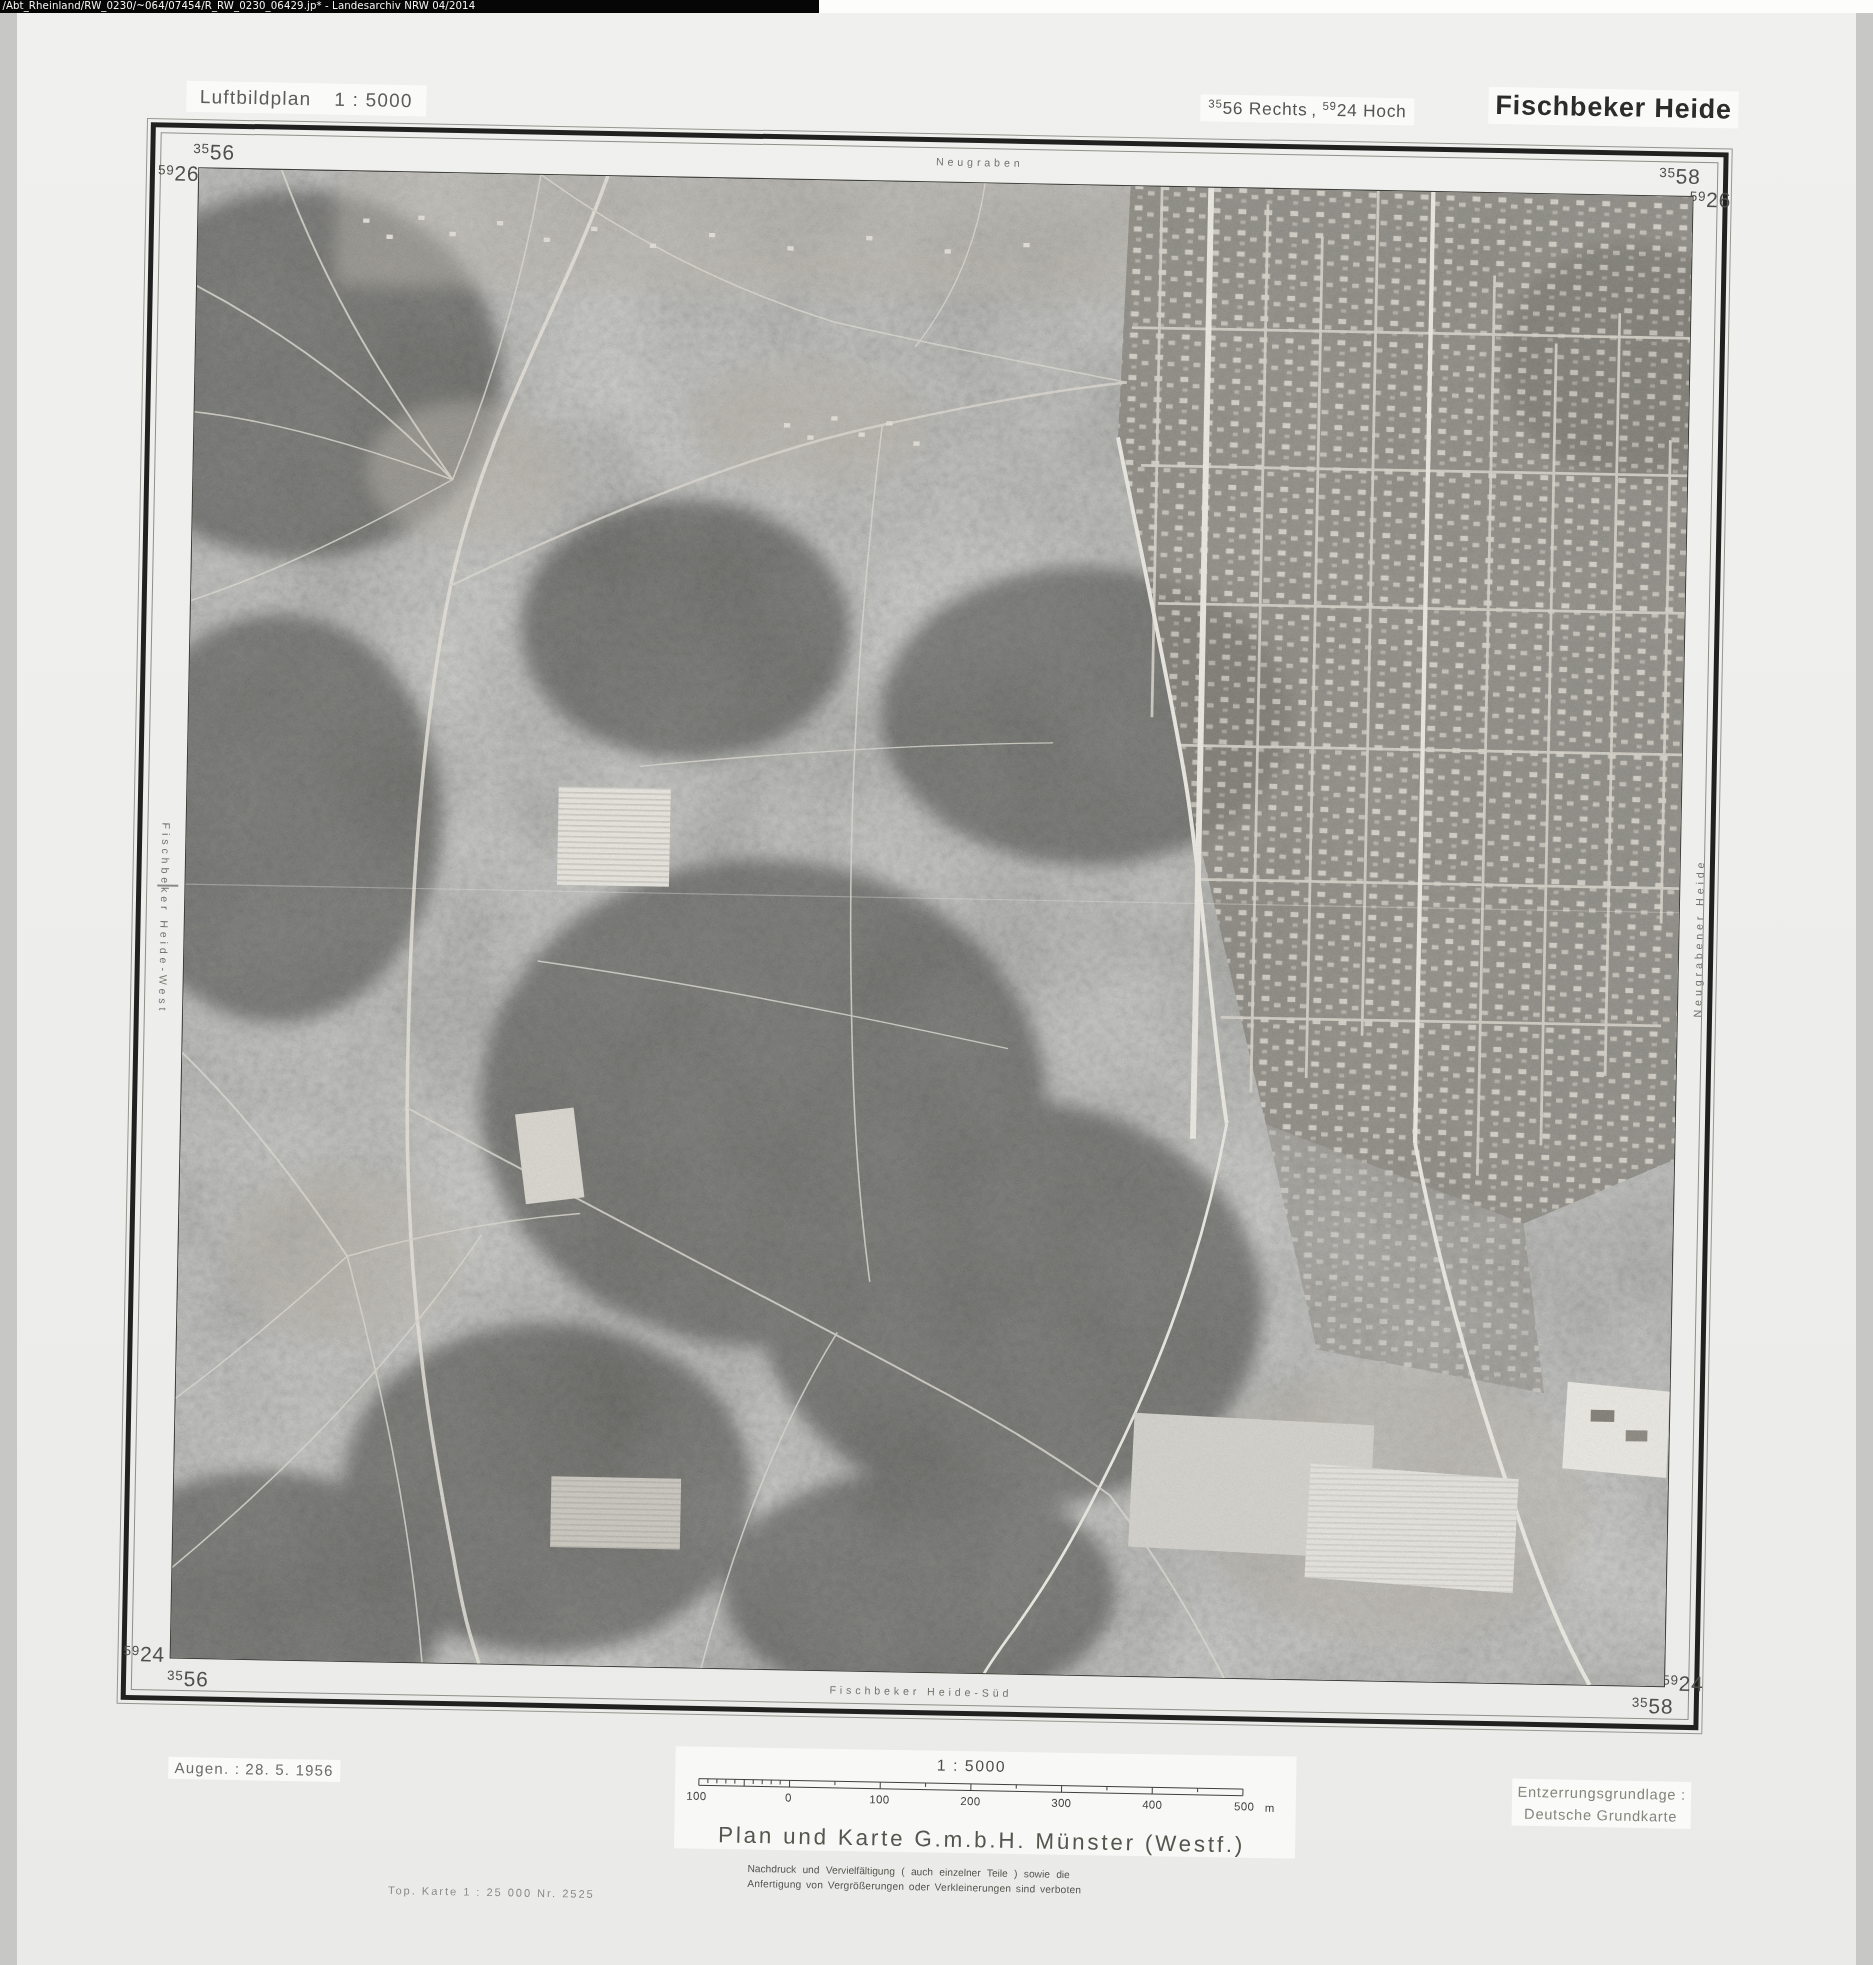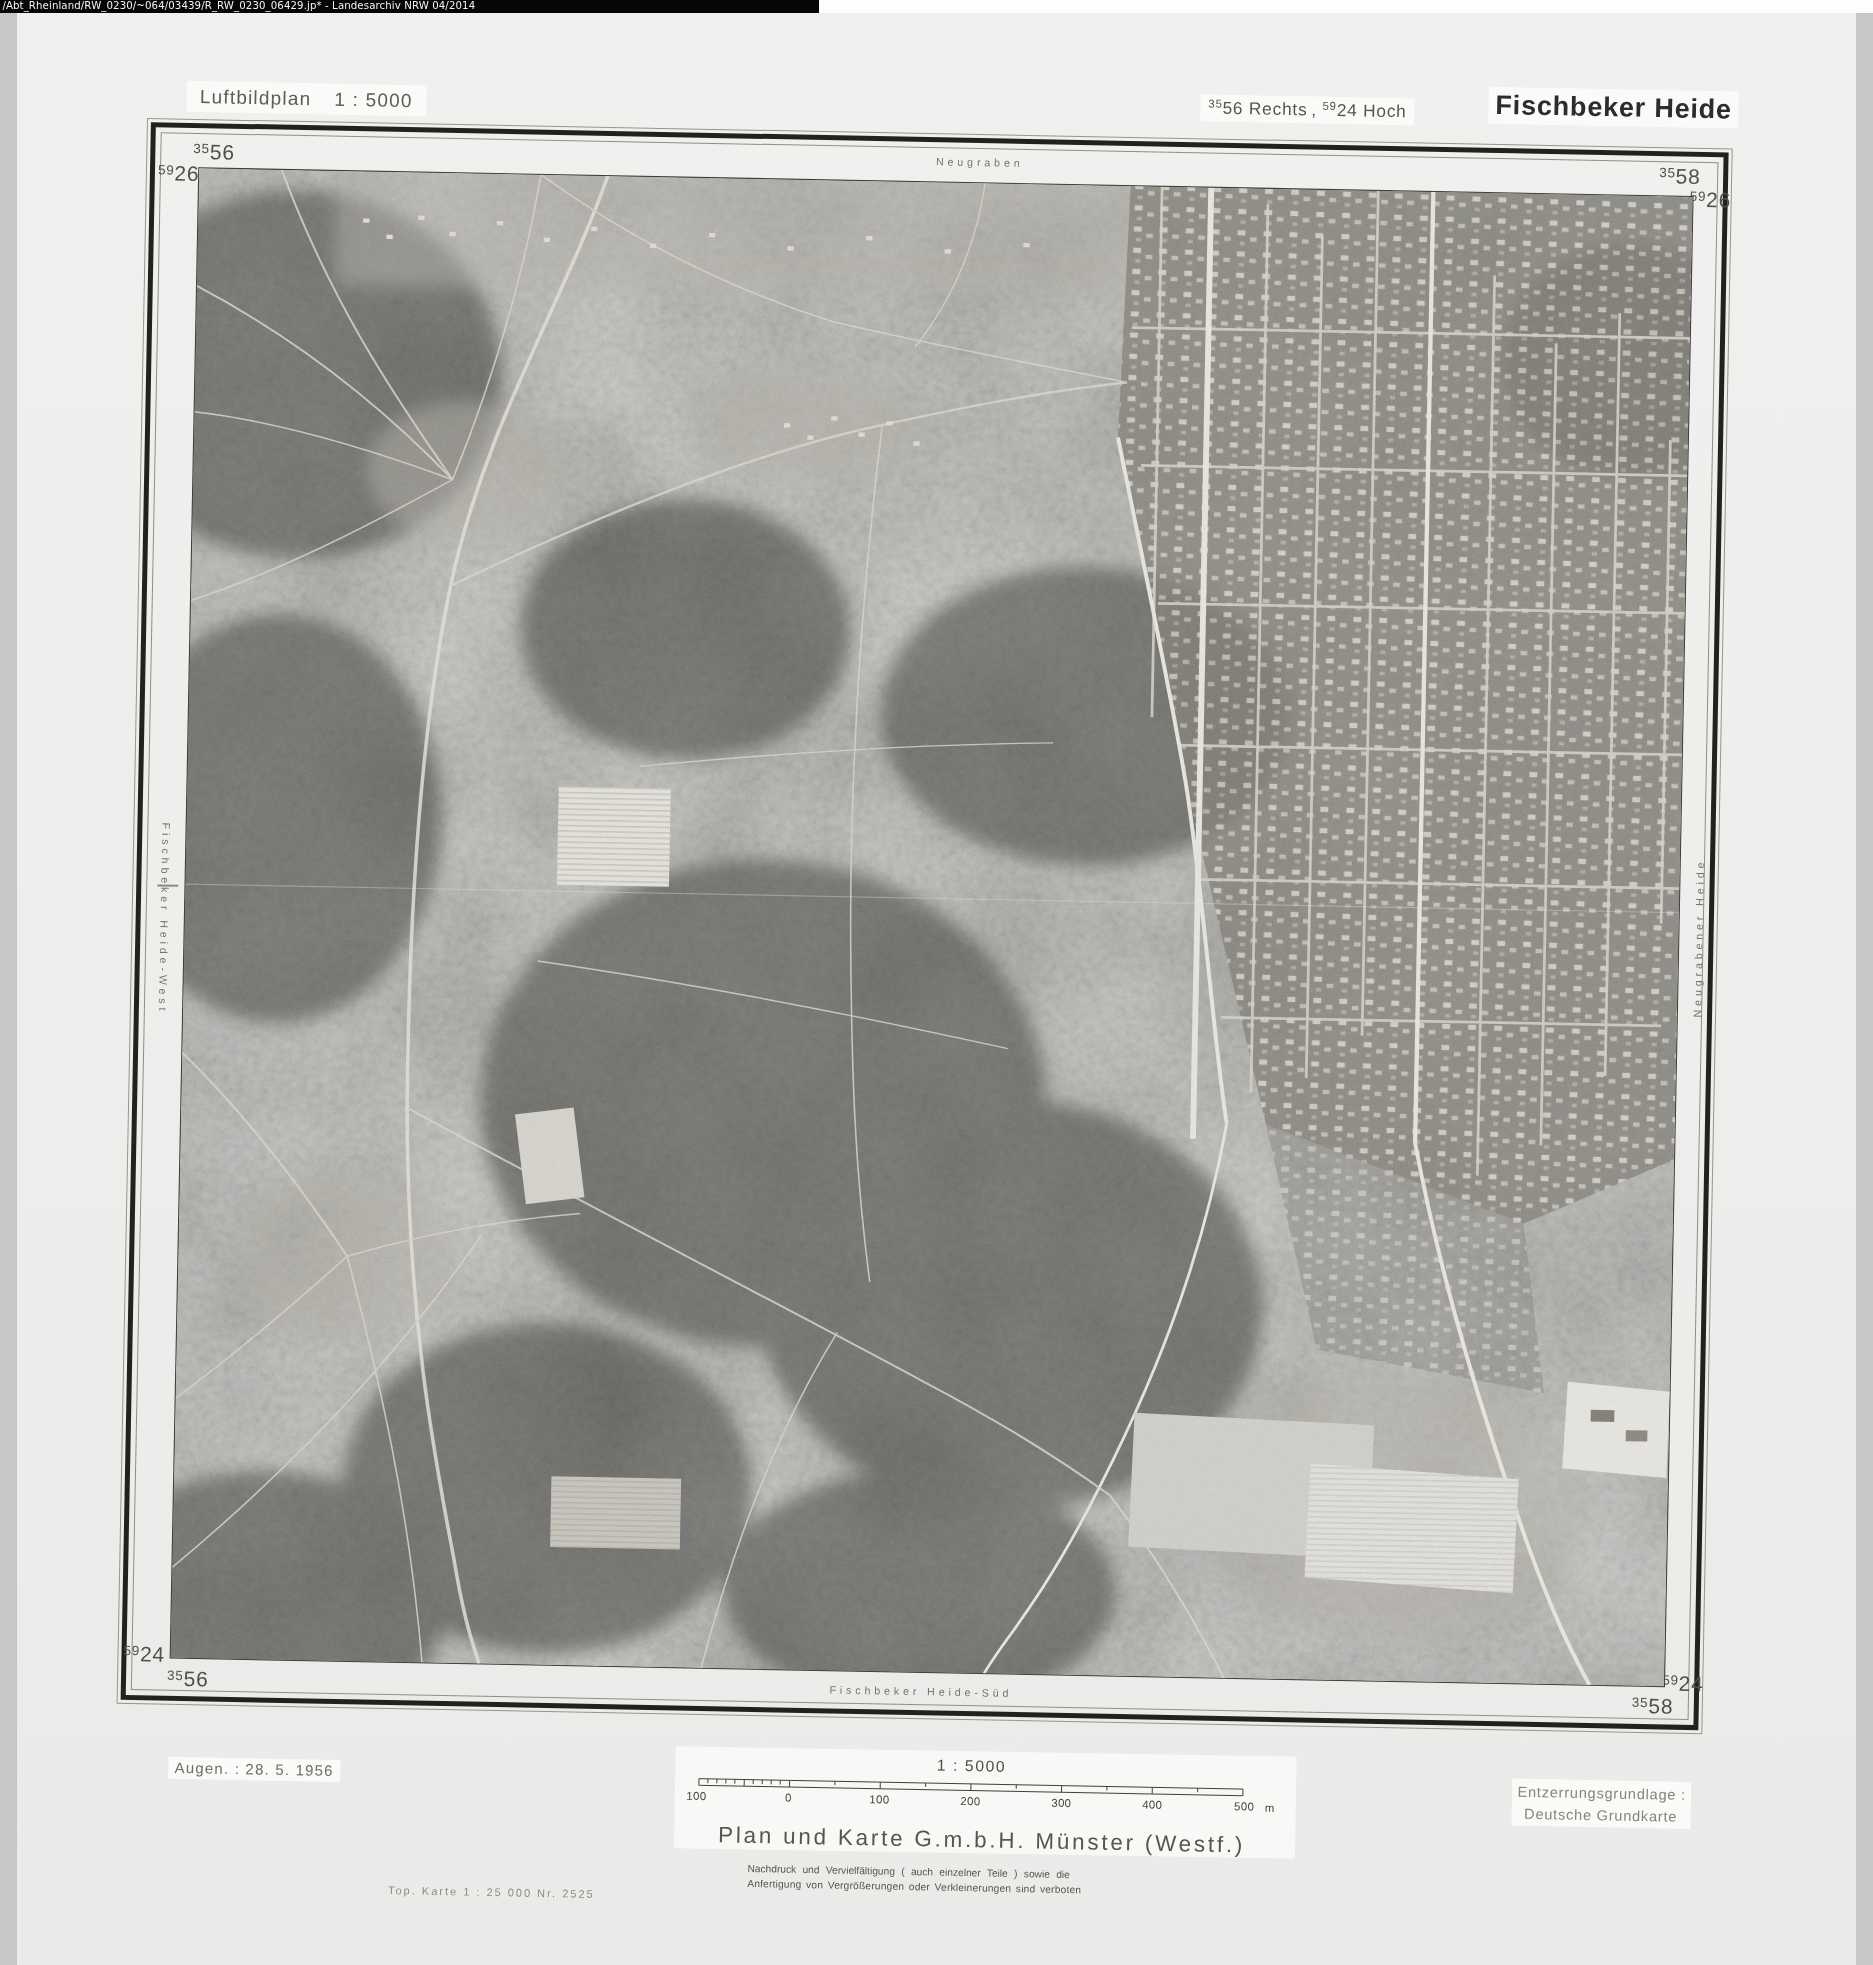--- a/index.html
+++ b/index.html
@@ -58,21 +58,21 @@
   .ft-copy .l2{word-spacing:1.6px;letter-spacing:0.2px;}
   .ft-topkarte{position:absolute;left:407px;top:1864px;font-size:11px;color:#8b8b85;letter-spacing:2px;white-space:nowrap;}
   .ft-rect{position:absolute;left:1529px;top:1737px;font-size:14.5px;color:#85857b;line-height:22px;letter-spacing:0.8px;white-space:nowrap;padding:1.6px 5.5px;}
   .ft-rect .l2{margin-left:7px;}
 </style>
 </head>
 <body>
 
 <div class="top-strip"></div>
 <div class="archive-bar">
-  <span>/Abt_Rheinland/RW_0230/~064/03439/R_RW_0230_06429.jp*  -  Landesarchiv NRW  04/2014</span>
+  <span>/Abt_Rheinland/RW_0230/~064/07454/R_RW_0230_06429.jp*  -  Landesarchiv NRW  04/2014</span>
 </div>
 
 <div class="paper">
  <div class="tilt">
 
   <div class="hdr-luft wash">
     <span>Luftbildplan</span><span class="gap"></span><span>1 : 5000</span>
   </div>
   <div class="hdr-grid wash">
     <span class="sup">35</span><span>56</span><span class="word">Rechts</span><span class="comma">,</span><span class="sup">59</span><span>24</span><span class="word">Hoch</span>

